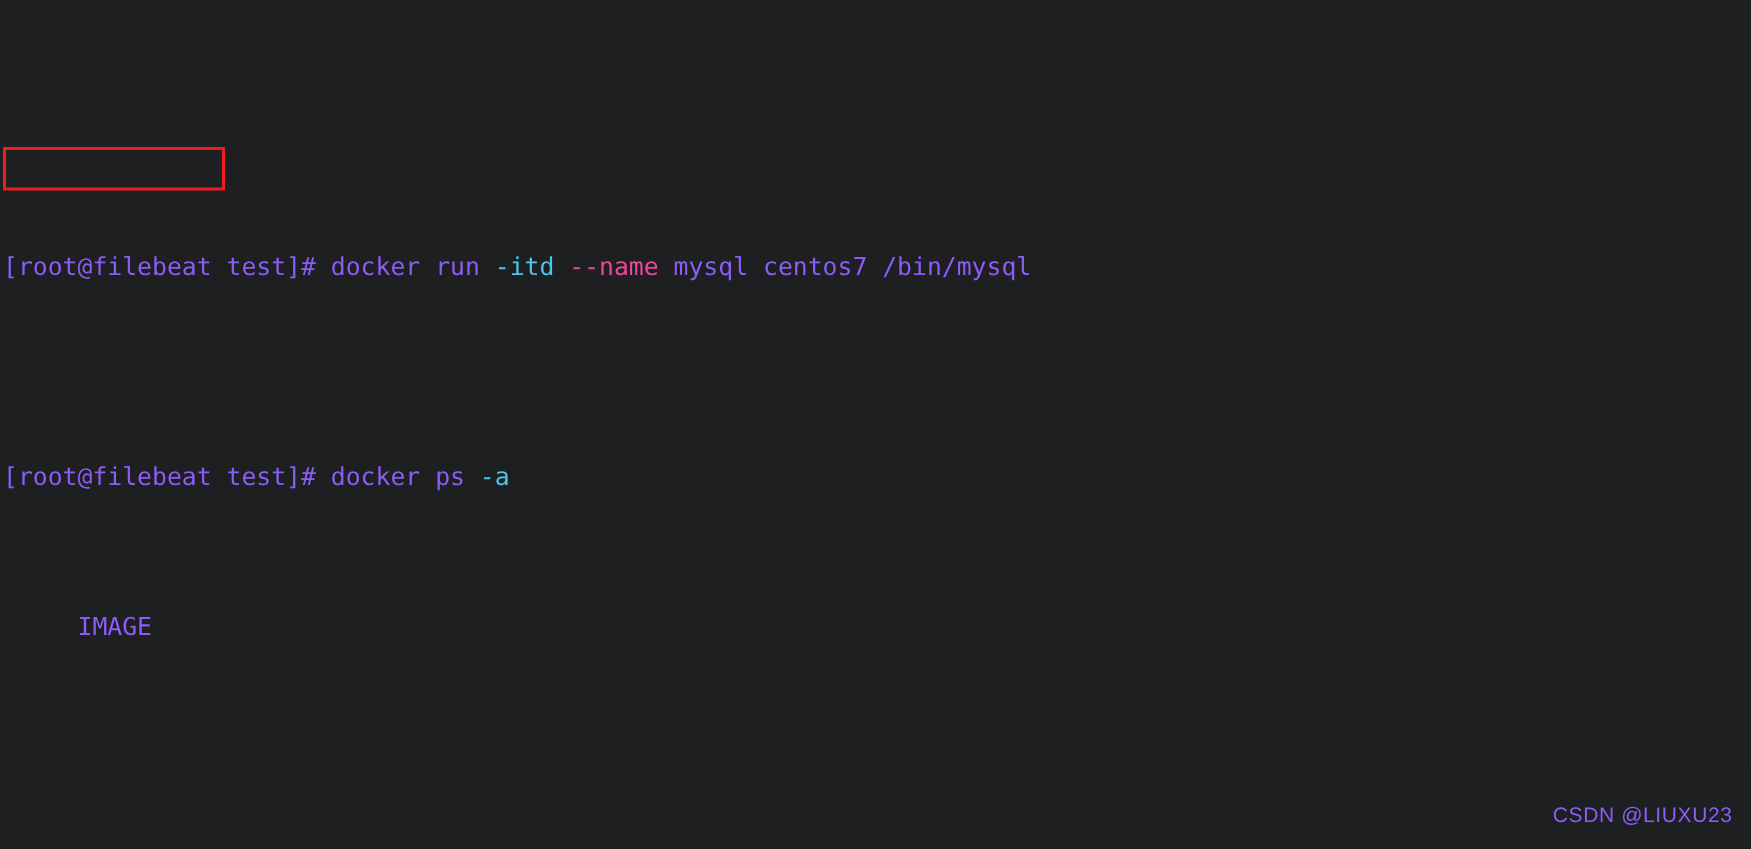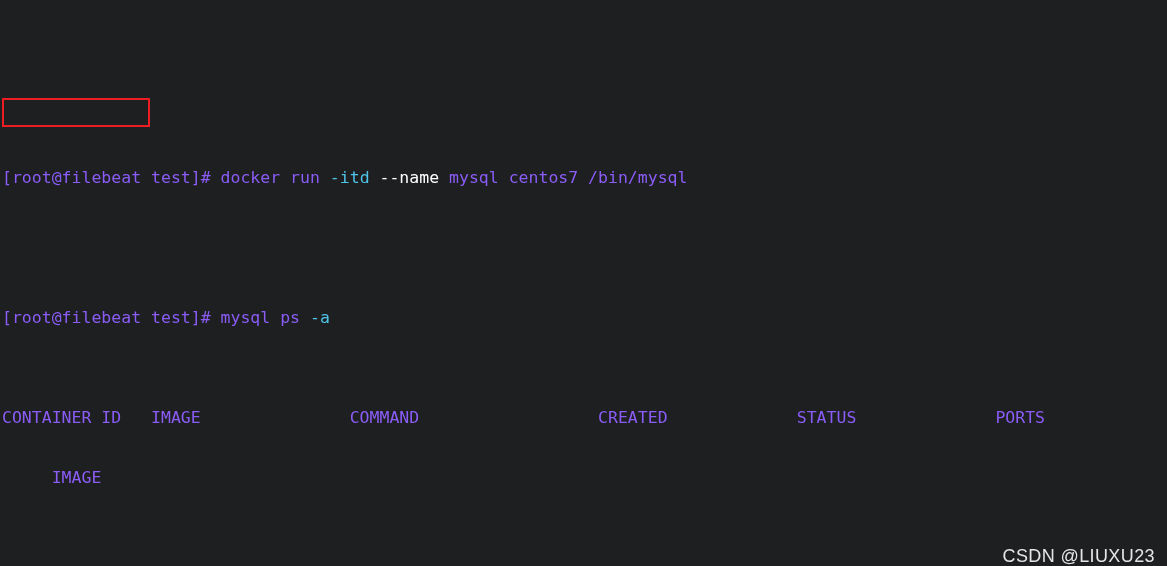--- a/index.html
+++ b/index.html
@@ -41,47 +41,46 @@
     top: 98px;
     width: 148px;
     height: 29px;
     border: 2px solid #ee1d24;
     box-sizing: border-box;
     pointer-events: none;
   }
   #watermark {
     position: absolute;
     right: 12px;
-    bottom: 0;
+    bottom: 13px;
     font-family: "Liberation Sans", sans-serif;
-    font-size: 18px;
-    color: #e5e5e5;
+    font-size: 14px;
+    color: #8b5cf6;
     letter-spacing: 0.4px;
   }
 </style>
 </head>
 <body>
 
 <div id="terminal" style="background: rgb(29, 31, 33); color: rgb(230, 230, 230);">
 
   <div class="lines">
 
     
     <div class="line c-default"></div>
 
     
-    <div class="line"><span class="c-default">[root@filebeat test]# </span><span class="c-default">docker run </span><span class="c-cyan" style="color: rgb(79, 195, 232);">-itd </span><span class="c-cyan" style="color: #ffffff;">--name </span><span class="c-default">mysql centos7 /bin/mysql</span></div>
+    <div class="line"><span class="c-default">[root@filebeat test]# </span><span class="c-default">docker run </span><span class="c-cyan" style="color: rgb(79, 195, 232);">-itd </span><span class="c-cyan" style="color: #ec4899;">--name </span><span class="c-default">mysql centos7 /bin/mysql</span></div>
 
     
 
     
-    <div class="line"><span class="c-default">[root@filebeat test]# </span><span class="c-default">mysql ps </span><span class="c-cyan" style="color: rgb(79, 195, 232);">-a</span></div>
+    <div class="line"><span class="c-default">[root@filebeat test]# </span><span class="c-default">docker ps </span><span class="c-cyan" style="color: rgb(79, 195, 232);">-a</span></div>
 
     
-    <div class="line c-default">CONTAINER ID   IMAGE               COMMAND                  CREATED             STATUS              PORTS</div>
     <div class="line c-default">     IMAGE</div>
 
     
     
 
     
     
 
   </div>
 

